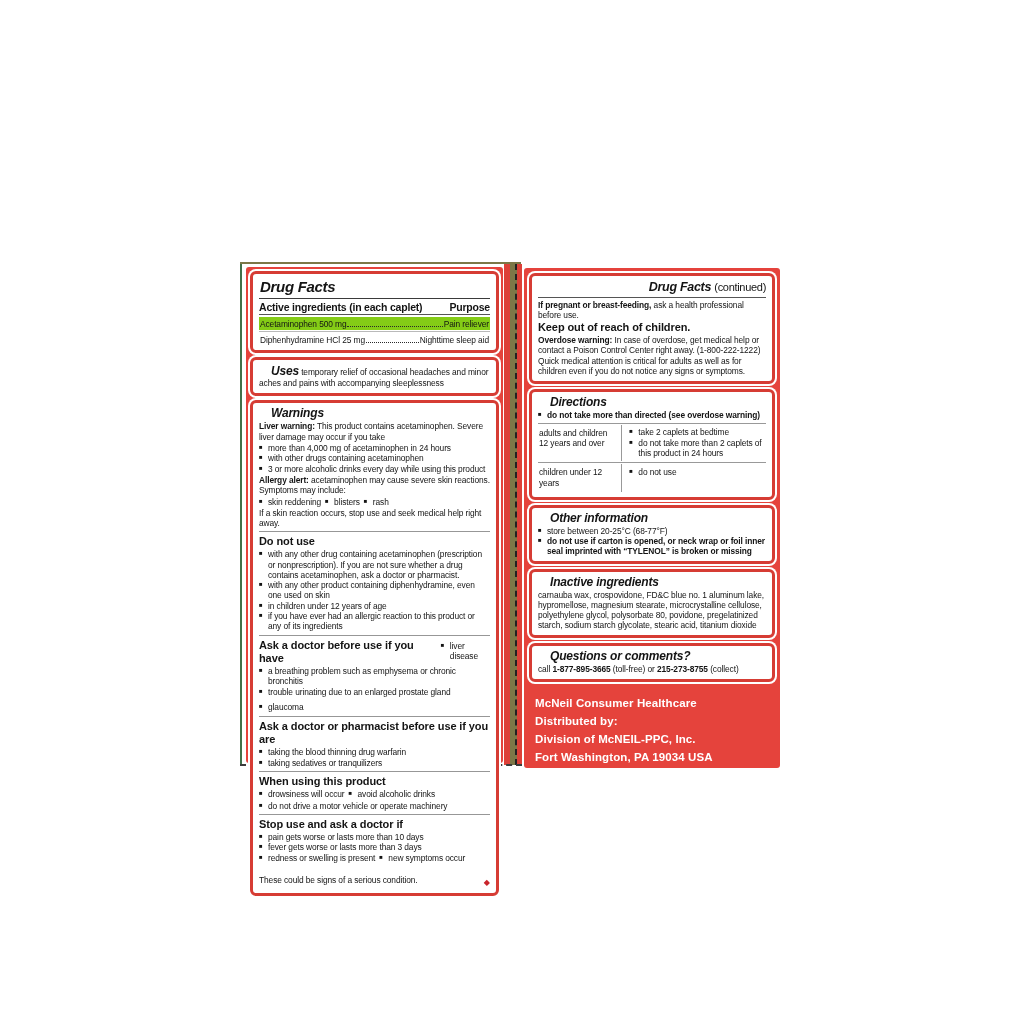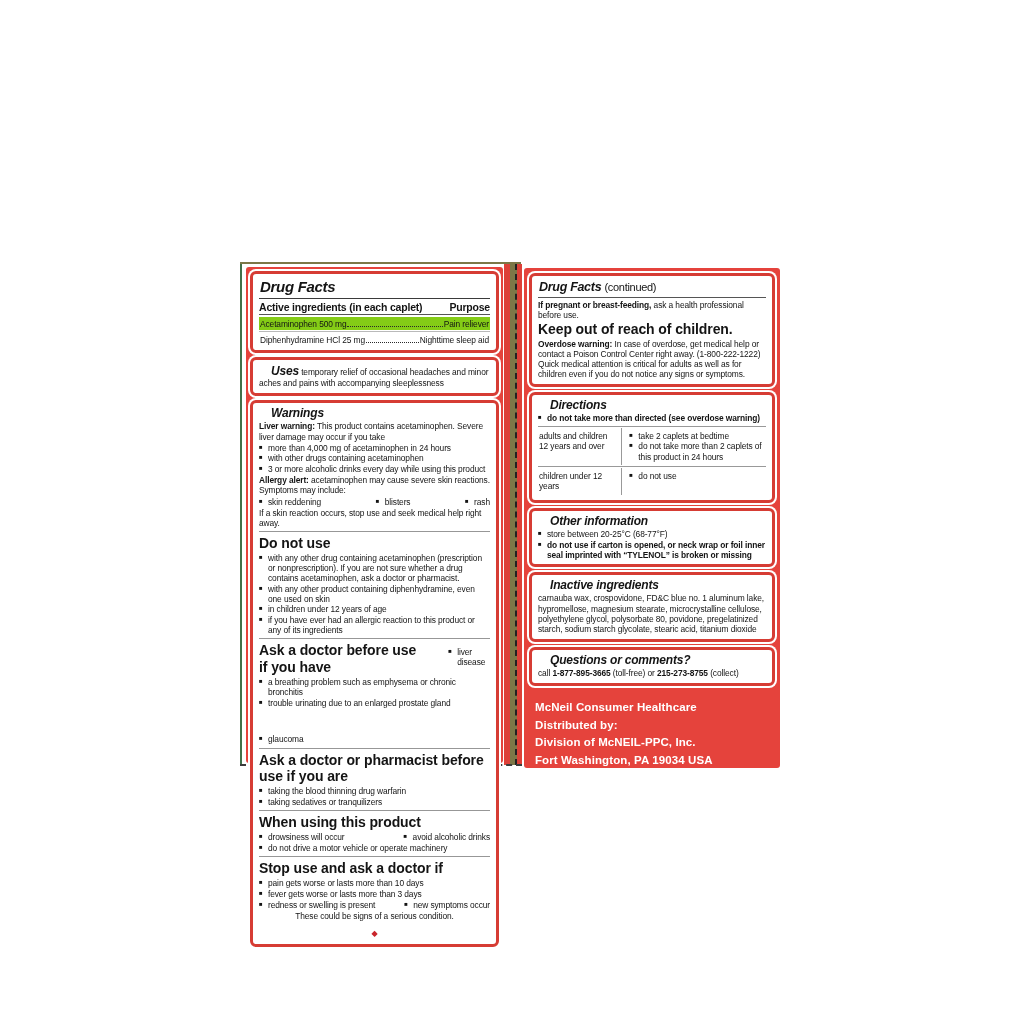--- a/index.html
+++ b/index.html
@@ -23,41 +23,41 @@
   .box{background:#ffffff;border:3px solid #d63c34;border-radius:6px;
        box-shadow:0 0 0 2px #ffffff;padding:3px 6px 4px 6px;box-sizing:border-box;}
   .grow{flex:1;}
 
   
   .t{font-size:8.4px;line-height:1.2;letter-spacing:-0.1px;margin:1px 0;}
   b.lead{font-weight:bold;}
   .df-title{font-size:15px;font-weight:bold;font-style:italic;letter-spacing:-0.3px;padding:1px 0 2px 1px;}
   .df-title .cont{font-style:normal;font-weight:normal;font-size:11px;}
   .sec-head{font-size:12px;font-weight:bold;font-style:italic;letter-spacing:-0.2px;margin:0 0 1px 12px;}
-  .sub-head{font-size:14px;font-weight:bold;}
+  .sub-head{font-size:11px;font-weight:bold;}
   .thick-rule{border-top:1.6px solid #3a3a3a;margin:1px 0 2px 0;}
   .rule{border-top:1px solid #555;margin:1px 0 2px 0;}
   .lite-rule{border-top:1px solid #b9b9b9;margin:1px 0;}
   .sep{border-top:1px solid #979797;margin:3px 0;}
 
   
   .ai-head{display:flex;justify-content:space-between;align-items:baseline;
            font-size:10.5px;font-weight:bold;letter-spacing:-0.2px;margin-top:1px;}
   .ai-row{display:flex;align-items:flex-end;font-size:8.4px;letter-spacing:-0.1px;padding:1.5px 1px;}
   .ai-row .dots{flex:1;border-bottom:1.4px dotted #2a2a2a;margin:0 1px 2px 1px;}
   .hl{background:#84cc16;}
 
   
   .b{position:relative;padding-left:9px;font-size:8.4px;line-height:1.2;letter-spacing:-0.1px;margin:0.5px 0;}
   .b::before{content:"■";position:absolute;left:0;top:1px;font-size:6px;color:#141414;}
-  .brow{display:flex;gap:25px;flex-wrap:wrap;justify-content:space-between;}
+  .brow{display:flex;gap:4px;flex-wrap:wrap;}
   .brow .b{margin:0.5px 0;}
   .headrow{display:flex;gap:20px;align-items:baseline;}
 
-  .foot-row{display:flex;justify-content:space-between;align-items:center;margin-top:0;flex-direction:column;}
+  .foot-row{display:flex;justify-content:space-between;align-items:center;margin-top:7px;}
   .diamond::before{content:"◆";color:#c9252c;font-size:8px;line-height:1;}
 
   
   .dir-table{border-top:1px solid #999;margin-top:3px;}
   .dir-row{display:flex;}
   .dir-row + .dir-row{border-top:1px solid #999;}
   .dir-who{width:37%;border-right:1px solid #999;padding:3px 4px 4px 1px;box-sizing:border-box;}
   .dir-what{flex:1;padding:3px 0 4px 7px;}
 
   
@@ -176,21 +176,21 @@
       <div class="foot-row">
         <span class="t">These could be signs of a serious condition.</span>
         <span class="diamond"></span>
       </div>
     </div>
   </div>
 
   <div class="panel panel-right">
 
     <div class="box">
-      <div class="df-title" style="font-size:12.5px;">
+      <div class="df-title" style="font-size:12.5px;text-align:right;">
         <span>Drug Facts</span>
         <span class="cont">(continued)</span>
       </div>
       <div class="rule"></div>
       <div class="t">
         <b class="lead">If pregnant or breast-feeding,</b>
         <span>ask a health professional before use.</span>
       </div>
       <div class="t sub-head">Keep out of reach of children.</div>
       <div class="t">

